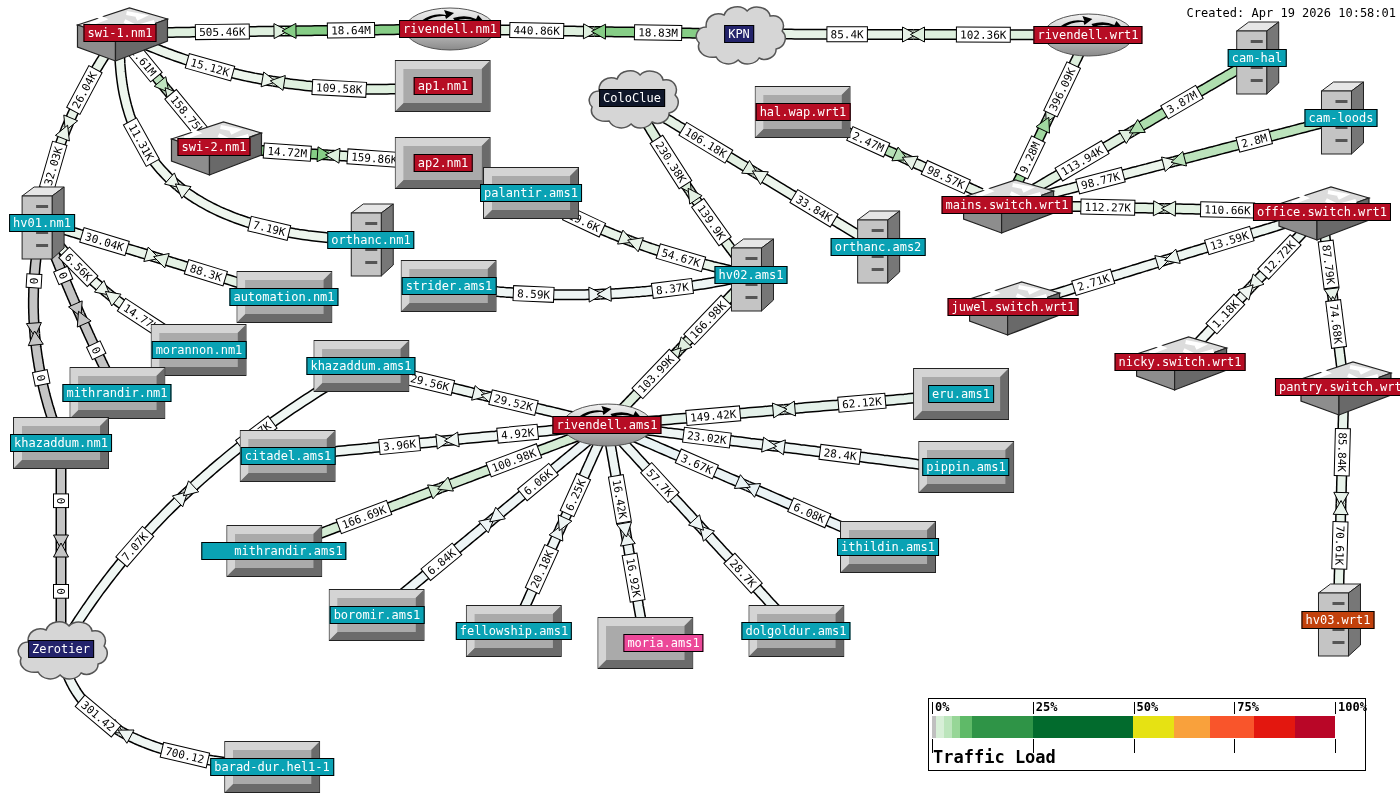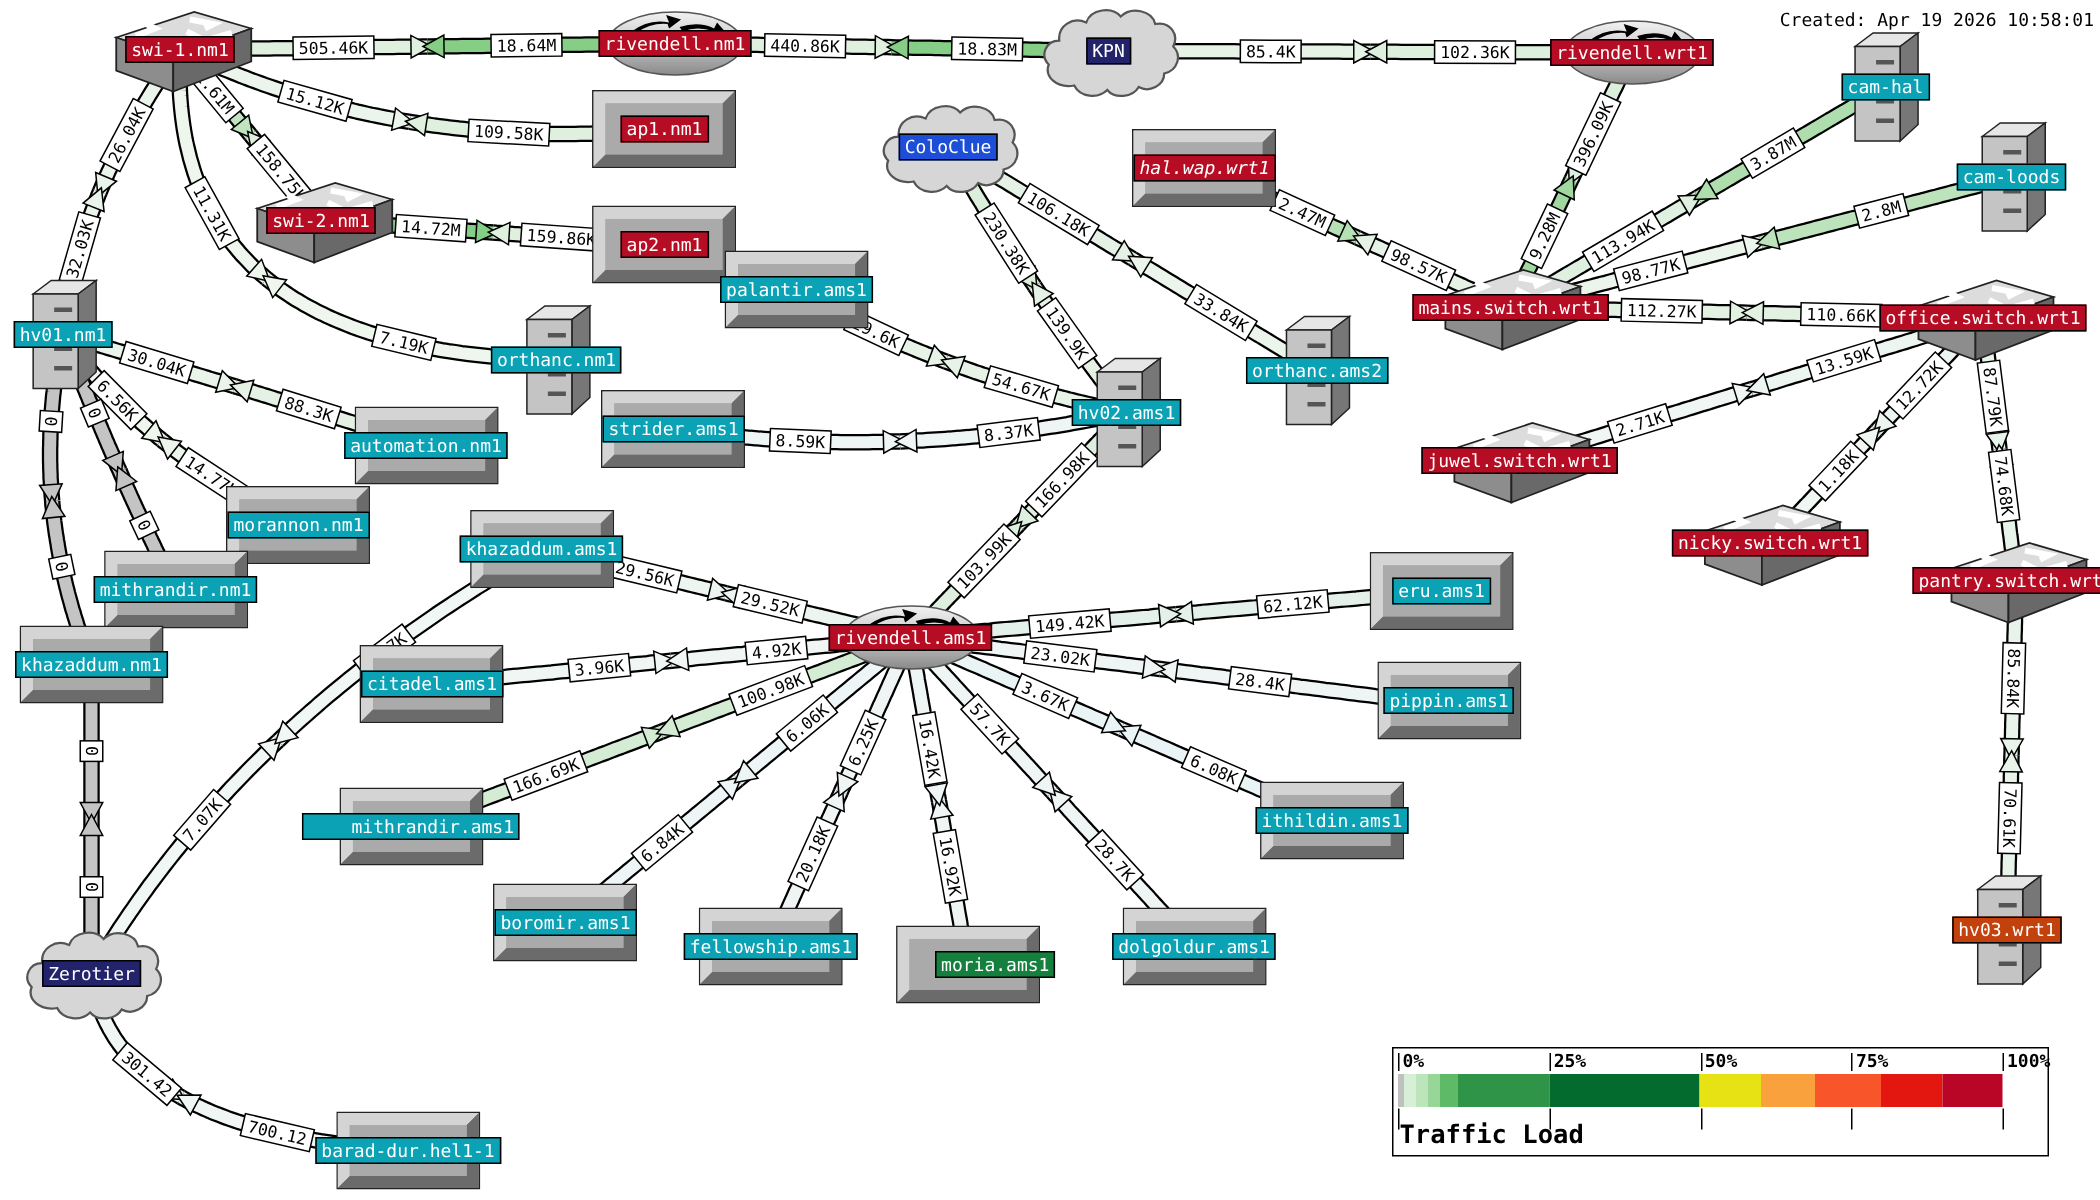--- a/index.html
+++ b/index.html
@@ -754,30 +754,30 @@
             <polygon points="1,1 95,1 87,9 9,9 9,43 1,51" fill="#d4d4d4"></polygon>
             <polygon points="95,1 95,51 1,51 9,43 87,43 87,9" fill="#6b6b6b"></polygon>
             <rect x="9" y="9" width="78" height="34" fill="#aaa"></rect>
           </svg></span>
         <span class="nlabel" style="background: rgb(182, 13, 36);">ap2.nm1</span>
       </div>
       <div class="node" style="left: 632px; top: 98px;">
         <span class="icon"><svg width="96" height="66" viewBox="0 0 96 66">
             <path d="M25,56 C13,58 5,50 8,42 C2,36 6,26 15,26 C14,16 24,10 33,14 C36,5 50,3 56,10 C63,3 77,6 79,15 C89,13 95,22 91,30 C97,36 94,46 85,48 C85,56 75,61 68,57 C64,64 52,65 47,59 C41,65 29,64 25,56 Z" fill="#d6d6d6" stroke="#555" stroke-width="1.5"></path>
           </svg></span>
-        <span class="nlabel" style="background: #1d4ed8;">ColoClue</span>
+        <span class="nlabel" style="background: #0f172a;">ColoClue</span>
       </div>
       <div class="node" style="left: 803px; top: 112px;">
         <span class="icon"><svg width="96" height="52" viewBox="0 0 96 52">
             <rect x="0.5" y="0.5" width="95" height="51" fill="#999" stroke="#222"></rect>
             <polygon points="1,1 95,1 87,9 9,9 9,43 1,51" fill="#d4d4d4"></polygon>
             <polygon points="95,1 95,51 1,51 9,43 87,43 87,9" fill="#6b6b6b"></polygon>
             <rect x="9" y="9" width="78" height="34" fill="#aaa"></rect>
           </svg></span>
-        <span class="nlabel" style="background: rgb(182, 13, 36); font-style: italic;">hal.wap.wrt1</span>
+        <span class="nlabel" style="background: rgb(182, 13, 36);">hal.wap.wrt1</span>
       </div>
       <div class="node" style="left: 531px; top: 193px;">
         <span class="icon"><svg width="96" height="52" viewBox="0 0 96 52">
             <rect x="0.5" y="0.5" width="95" height="51" fill="#999" stroke="#222"></rect>
             <polygon points="1,1 95,1 87,9 9,9 9,43 1,51" fill="#d4d4d4"></polygon>
             <polygon points="95,1 95,51 1,51 9,43 87,43 87,9" fill="#6b6b6b"></polygon>
             <rect x="9" y="9" width="78" height="34" fill="#aaa"></rect>
           </svg></span>
         <span class="nlabel" style="background: rgb(10, 162, 180);">palantir.ams1</span>
       </div>
@@ -1021,21 +1021,21 @@
           </svg></span>
         <span class="nlabel" style="background: rgb(10, 162, 180);">fellowship.ams1</span>
       </div>
       <div class="node" style="left: 645px; top: 643px;">
         <span class="icon"><svg width="96" height="52" viewBox="0 0 96 52">
             <rect x="0.5" y="0.5" width="95" height="51" fill="#999" stroke="#222"></rect>
             <polygon points="1,1 95,1 87,9 9,9 9,43 1,51" fill="#d4d4d4"></polygon>
             <polygon points="95,1 95,51 1,51 9,43 87,43 87,9" fill="#6b6b6b"></polygon>
             <rect x="9" y="9" width="78" height="34" fill="#aaa"></rect>
           </svg></span>
-        <span class="nlabel" style="background: #15803d; margin-left: 37px;">moria.ams1</span>
+        <span class="nlabel" style="background: #ec4899; margin-left: 37px;">moria.ams1</span>
       </div>
       <div class="node" style="left: 796px; top: 631px;">
         <span class="icon"><svg width="96" height="52" viewBox="0 0 96 52">
             <rect x="0.5" y="0.5" width="95" height="51" fill="#999" stroke="#222"></rect>
             <polygon points="1,1 95,1 87,9 9,9 9,43 1,51" fill="#d4d4d4"></polygon>
             <polygon points="95,1 95,51 1,51 9,43 87,43 87,9" fill="#6b6b6b"></polygon>
             <rect x="9" y="9" width="78" height="34" fill="#aaa"></rect>
           </svg></span>
         <span class="nlabel" style="background: rgb(10, 162, 180);">dolgoldur.ams1</span>
       </div>

